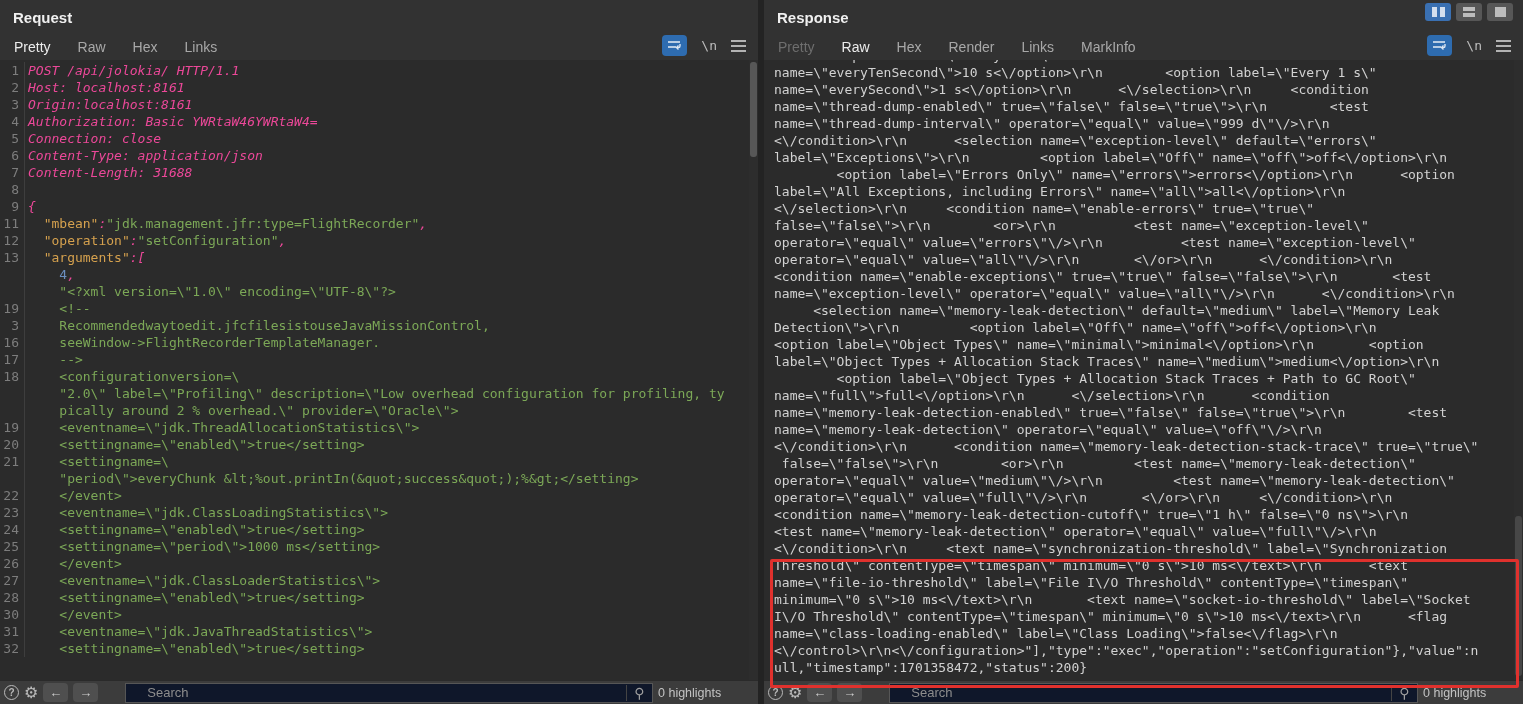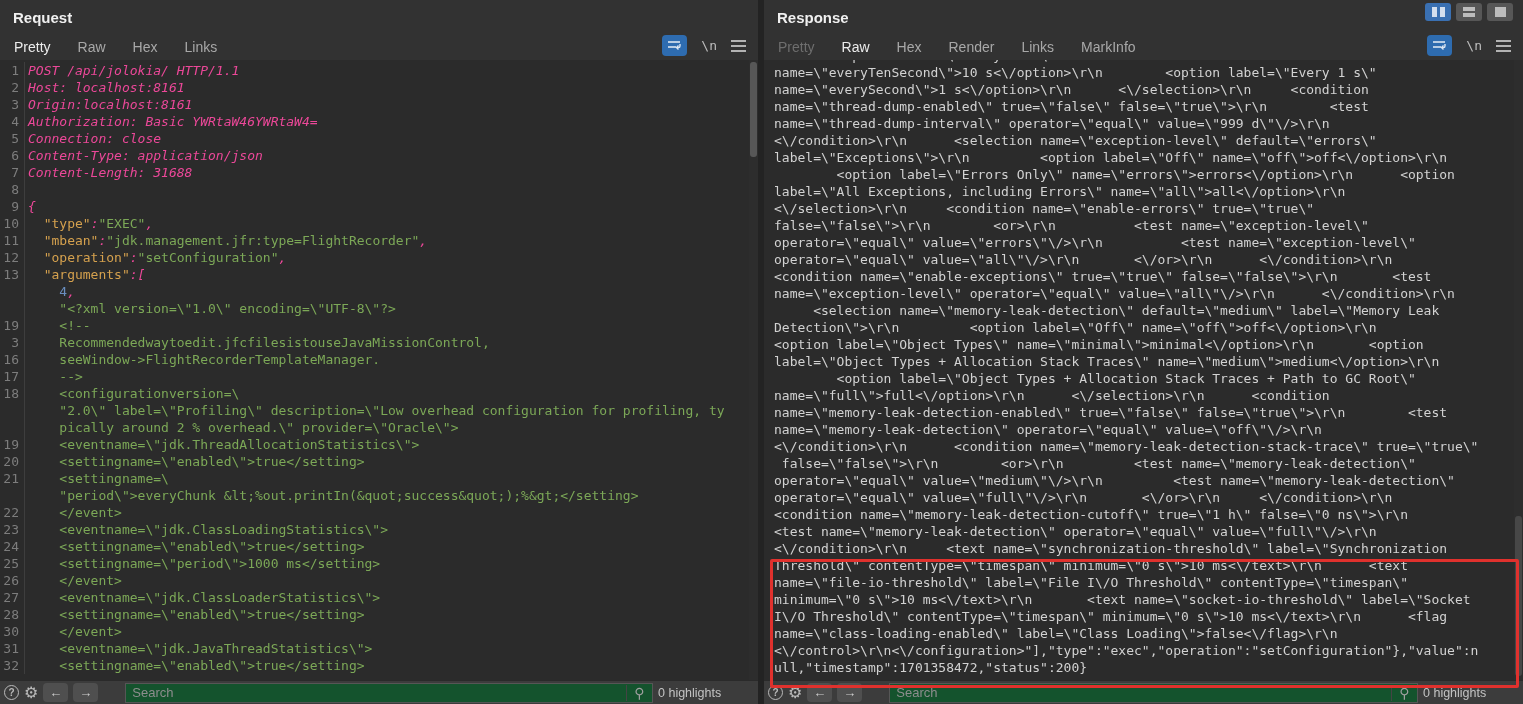--- a/index.html
+++ b/index.html
@@ -51,22 +51,22 @@
   .searchbar {
     position:absolute; left:0; right:0; bottom:0; height:24px; background:#3c3c3c;
     border-top:1px solid #2a2a2a; display:flex; align-items:center; padding:0 10px 0 4px; gap:5px;
   }
   .sb-icon { color:#b9b9b9; flex:none; display:flex; align-items:center; justify-content:center; }
   .help-circle { width:15px; height:15px; border:1.5px solid #b9b9b9; border-radius:50%;
                  font-size:10px; font-weight:bold; text-align:center; line-height:13px; }
   .gear { font-size:16px; line-height:16px; }
   .nav-btn { flex:none; width:25px; height:19px; background:#4f4f4f; border:none; border-radius:4px;
              color:#cfcfcf; font-size:13px; line-height:17px; padding:0; }
-  .search-wrap { flex:1; height:20px; margin-left:22px; background:#14532d; border:1px solid #565656;
-                 display:flex; align-items:center; }
+  .search-wrap { flex:1; height:20px; margin-left:22px; background:#0f172a; border:1px solid #565656;
+                 display:flex; align-items:center;padding-left:15px; }
   .search-input { flex:1; background:transparent; border:none; outline:none; color:#cfcfcf;
                   font-size:13px; padding:0 6px; font-family:"Liberation Sans",sans-serif; }
   .search-input::placeholder { color:#8d8d8d; }
   .mag { flex:none; width:26px; color:#9f9f9f; text-align:center; font-size:14px; border-left:1px solid #444; }
   .highlights { flex:none; width:90px; text-align:left; color:#c3c3c3; font-size:12.5px; }
 
   .layout-buttons { position:absolute; top:3px; right:10px; display:flex; gap:5px; z-index:30; }
   .lb { width:26px; height:18px; border-radius:3px; background:#575757; display:flex; gap:3px;
         align-items:center; justify-content:center; flex-direction:row; }
   .lb.active { background:#3a70b2; }
@@ -151,24 +151,20 @@
             <span class="ln">7</span>
             <span class="code"><span class="tok-w">Content-Length: 31688</span></span>
           </div>
           <div class="req-row">
             <span class="ln">8</span>
             <span class="code"><span class="tok-w"></span></span>
           </div>
           <div class="req-row">
             <span class="ln">9</span>
             <span class="code"><span class="tok-w">{</span></span>
-          </div>
-          <div class="req-row">
-            <span class="ln">10</span>
-            <span class="code"><span class="tok-w">  </span><span class="tok-k">"type"</span><span class="tok-w">:</span><span class="tok-s">"EXEC"</span><span class="tok-w">,</span></span>
           </div>
           <div class="req-row">
             <span class="ln">11</span>
             <span class="code"><span class="tok-w">  </span><span class="tok-k">"mbean"</span><span class="tok-w">:</span><span class="tok-s">"jdk.management.jfr:type=FlightRecorder"</span><span class="tok-w">,</span></span>
           </div>
           <div class="req-row">
             <span class="ln">12</span>
             <span class="code"><span class="tok-w">  </span><span class="tok-k">"operation"</span><span class="tok-w">:</span><span class="tok-s">"setConfiguration"</span><span class="tok-w">,</span></span>
           </div>
           <div class="req-row">

